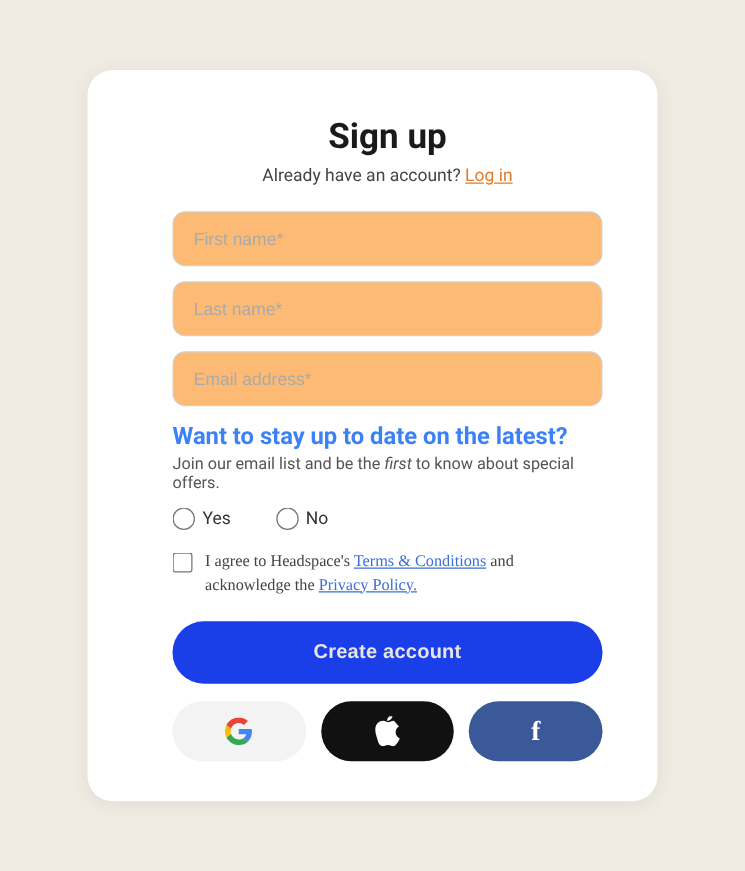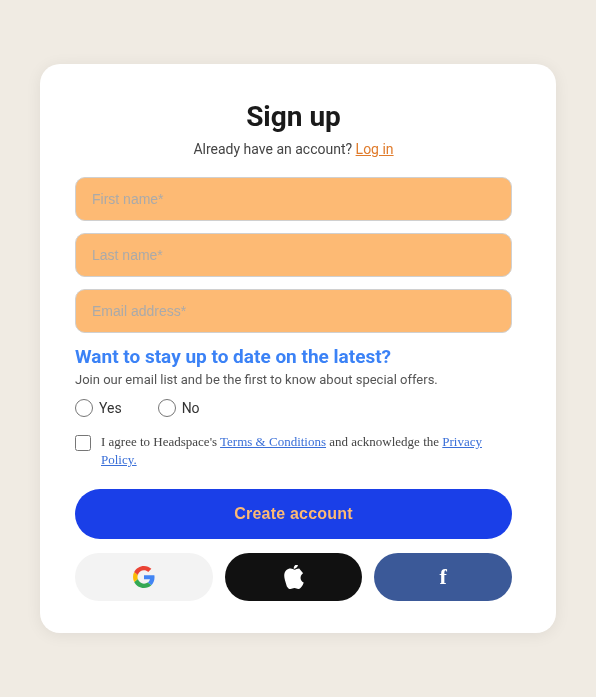--- a/index.html
+++ b/index.html
@@ -10,22 +10,22 @@
       justify-content: center;
       align-items: center;
       min-height: 697px;
       width: 596px;
       font-family: -apple-system, BlinkMacSystemFont, 'Segoe UI', Roboto, sans-serif;
     }
 
     .card {
       background: #ffffff;
       border-radius: 20px;
-      padding: 36px 44px 32px 35px;
-      width: 516px;
+      padding: 36px 44px 32px 68px;
+      width: 456px;
       box-shadow: 0 2px 16px rgba(0,0,0,0.07);
     }
 
     .title {
       font-size: 28px;
       font-weight: 700;
       text-align: center;
       color: #1a1a1a;
       margin-bottom: 8px;
     }
@@ -97,20 +97,21 @@
       margin-bottom: 4px;
     }
 
     .newsletter-sub {
       font-size: 13px;
       color: #555;
       margin-bottom: 12px;
     }
 
     .newsletter-sub span {
+      font-style: italic;
     }
 
     .radio-group {
       display: flex;
       gap: 36px;
       margin-bottom: 16px;
     }
 
     .radio-label {
       display: flex;
@@ -153,21 +154,21 @@
     .terms-link {
       color: #3a6fd8;
       text-decoration: underline;
       cursor: pointer;
     }
 
     .create-btn {
       width: 100%;
       padding: 16px;
       background: #1a3fe8;
-      color: #fdba74;
+      color: #e5e5e5;
       border: none;
       border-radius: 50px;
       font-size: 16px;
       font-weight: 600;
       cursor: pointer;
       margin-bottom: 14px;
       letter-spacing: 0.2px;
     }
 
     .social-row {

